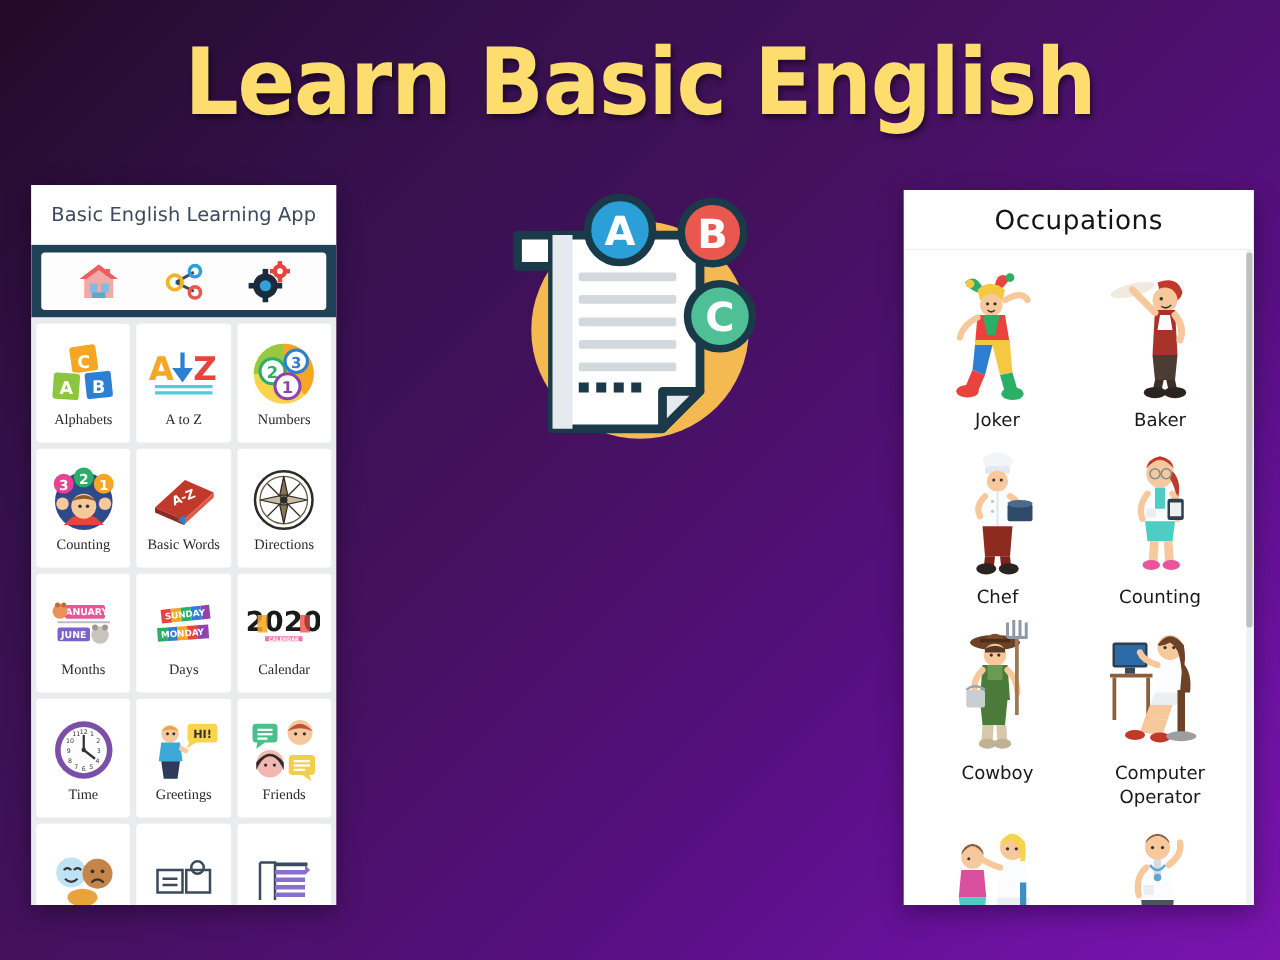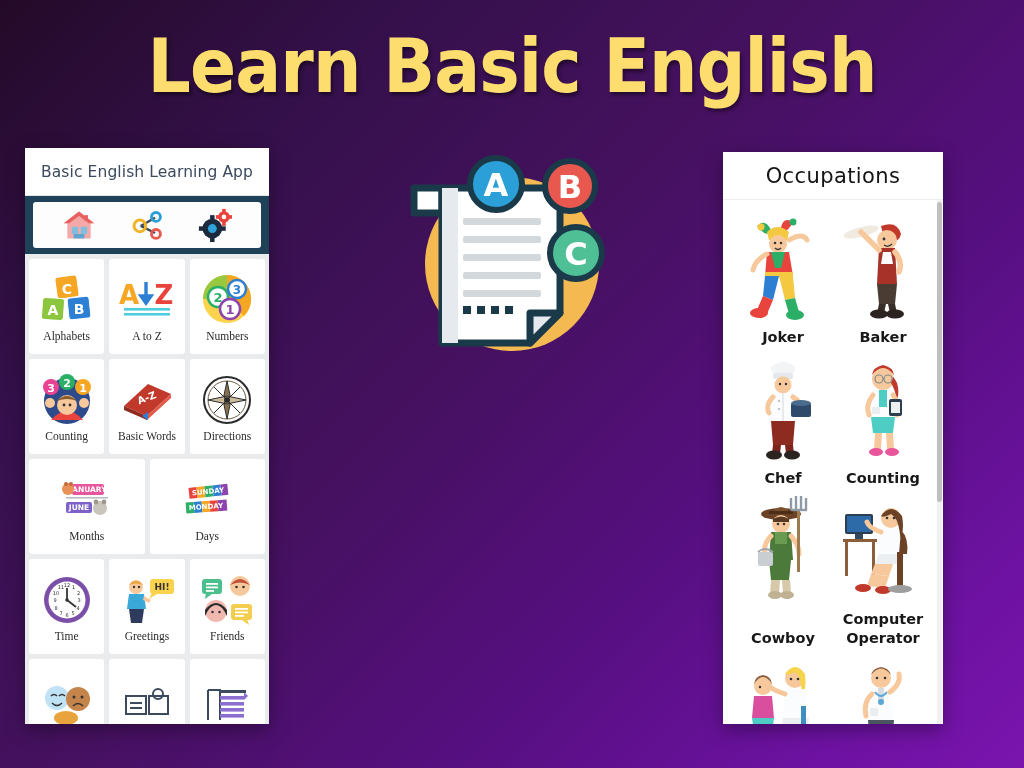--- a/index.html
+++ b/index.html
@@ -90,21 +90,21 @@
     font-family: Liberation Serif, serif;
     font-size: 11.5px;
     color: #2a2a2a;
     white-space: nowrap;
   }
 
   
   #phone-right {
     position: absolute;
     left: 723px; top: 152px;
-    width: 220px; height: 572px;
+    width: 280px; height: 572px;
     background: #ffffff;
     box-shadow: 0 6px 18px rgba(0,0,0,.35);
     overflow: hidden;
   }
   .occ-titlebar {
     height: 48px;
     background: #ffffff;
     display: flex; align-items: center; justify-content: center;
     border-bottom: 1px solid #eceff1;
   }
@@ -112,23 +112,22 @@
     font-family: "DejaVu Sans", sans-serif;
     font-size: 21px;
     color: #141414;
     letter-spacing: .4px;
   }
   .occ-body { position: relative; height: 524px; background: #fff; padding: 6px 10px 0 10px; }
   .occ-row { display: flex; }
   .occ-cell {
     flex: 1 1 0;
     display: flex; flex-direction: column;
-    align-items: center; justify-content: space-between;
+    align-items: center; justify-content: flex-start;
     padding-top: 8px;
-    font-weight: bold;
   }
   .occ-art { height: 108px; width: 84px; position: relative; }
   .occ-label {
     margin-top: 6px;
     font-family: "DejaVu Sans", sans-serif;
     font-size: 14.5px;
     color: #181818;
     text-align: center;
     line-height: 19px;
   }
@@ -351,20 +350,32 @@
                 <rect x="24" y="29" width="8" height="11" fill="#F5A623"></rect>
                   <rect x="32" y="29" width="8" height="11" fill="#E8433C"></rect>
                 <rect x="40" y="29" width="9" height="11" fill="#8E44AD"></rect>
                 <text x="28" y="37" font-family="DejaVu Sans" font-size="7" font-weight="bold" fill="#fff" text-anchor="middle">MONDAY</text>
               </g>
             </svg>
           </div>
           <div class="tile-label">Days</div>
         </div>
 
+        <div class="tile">
+          <div class="tile-art">
+            <svg viewBox="0 0 58 55" width="58" height="55">
+              <text x="29" y="33" font-family="DejaVu Sans" font-size="22" font-weight="bold" fill="#1a1a1a" text-anchor="middle">2020</text>
+              <rect x="8" y="20" width="8" height="14" fill="#F5A623" opacity=".85"></rect>
+              <rect x="42" y="20" width="8" height="14" fill="#E8433C" opacity=".75"></rect>
+              <rect x="14" y="37" width="30" height="4" fill="#E8559A" opacity=".8"></rect>
+              <text x="29" y="41" font-family="DejaVu Sans" font-size="4" font-weight="bold" fill="#fff" text-anchor="middle">CALENDAR</text>
+            </svg>
+          </div>
+          <div class="tile-label">Calendar</div>
+        </div>
       </div>
 
       <div class="grid-row">
         <div class="tile">
           <div class="tile-art">
             <svg viewBox="0 0 58 55" width="58" height="55">
               <circle cx="29" cy="28" r="23" fill="#7B4FA8"></circle>
               <circle cx="29" cy="28" r="18.5" fill="#fdfdfd"></circle>
               <g font-family="DejaVu Sans" font-size="5" fill="#333" text-anchor="middle">
                 <text x="29" y="15">12</text>

